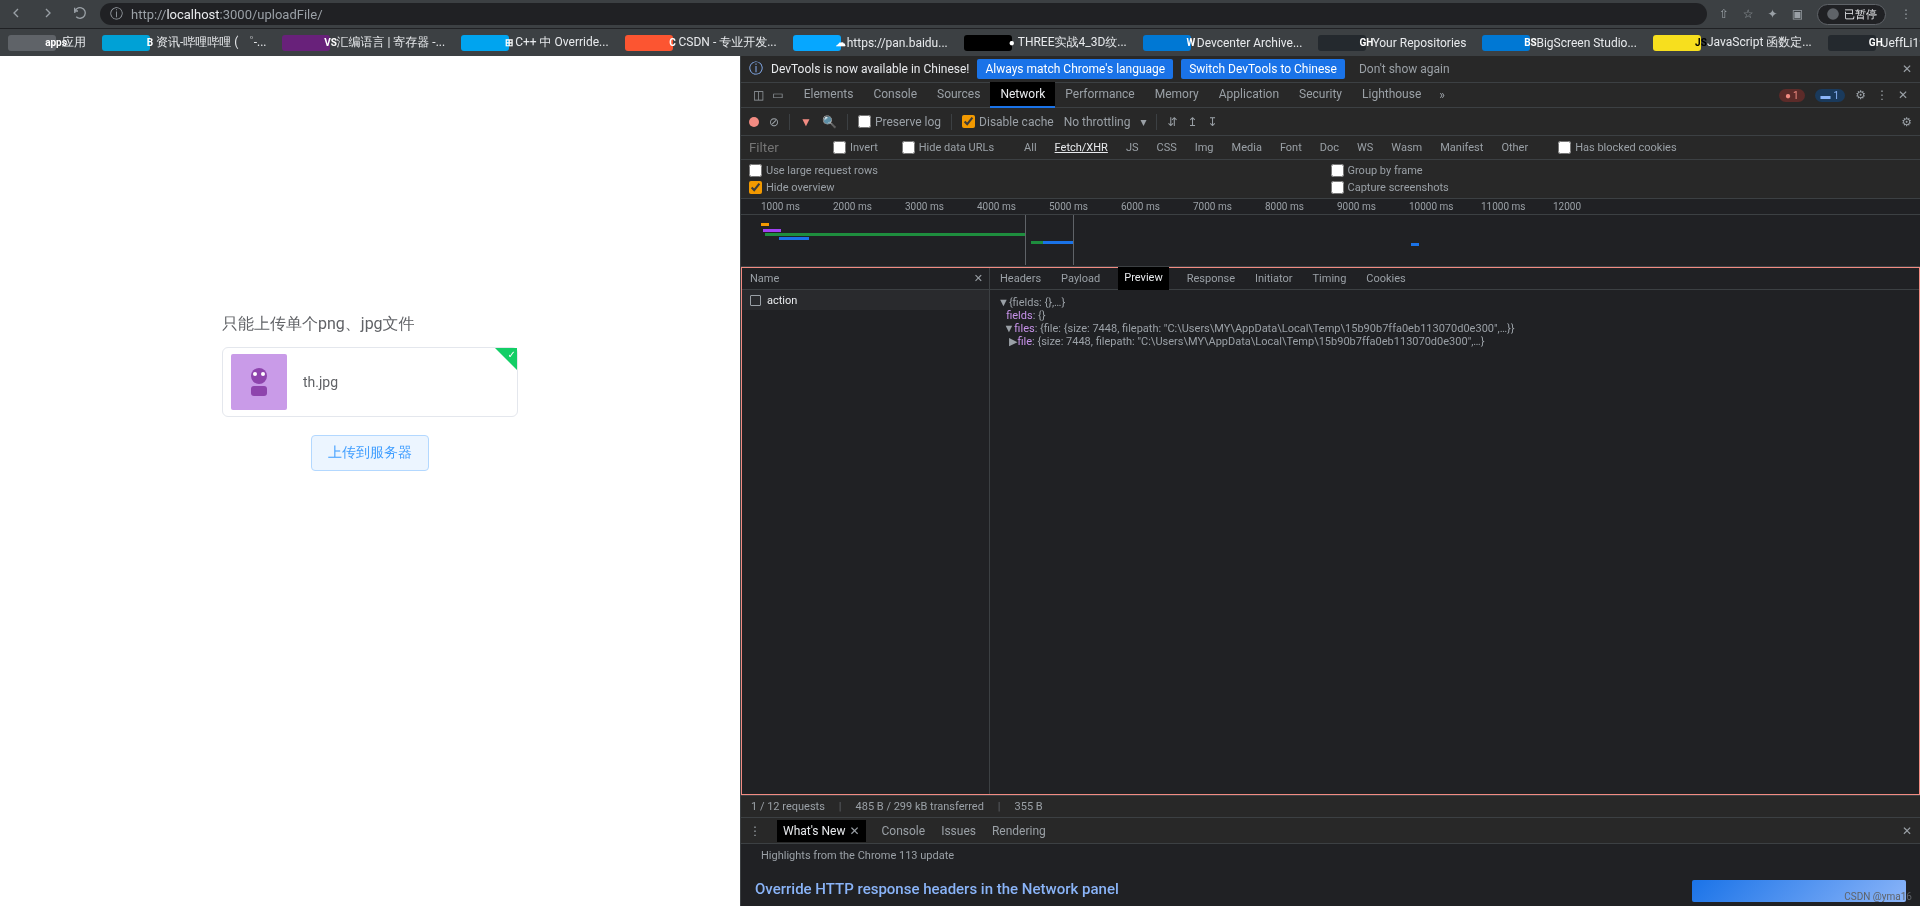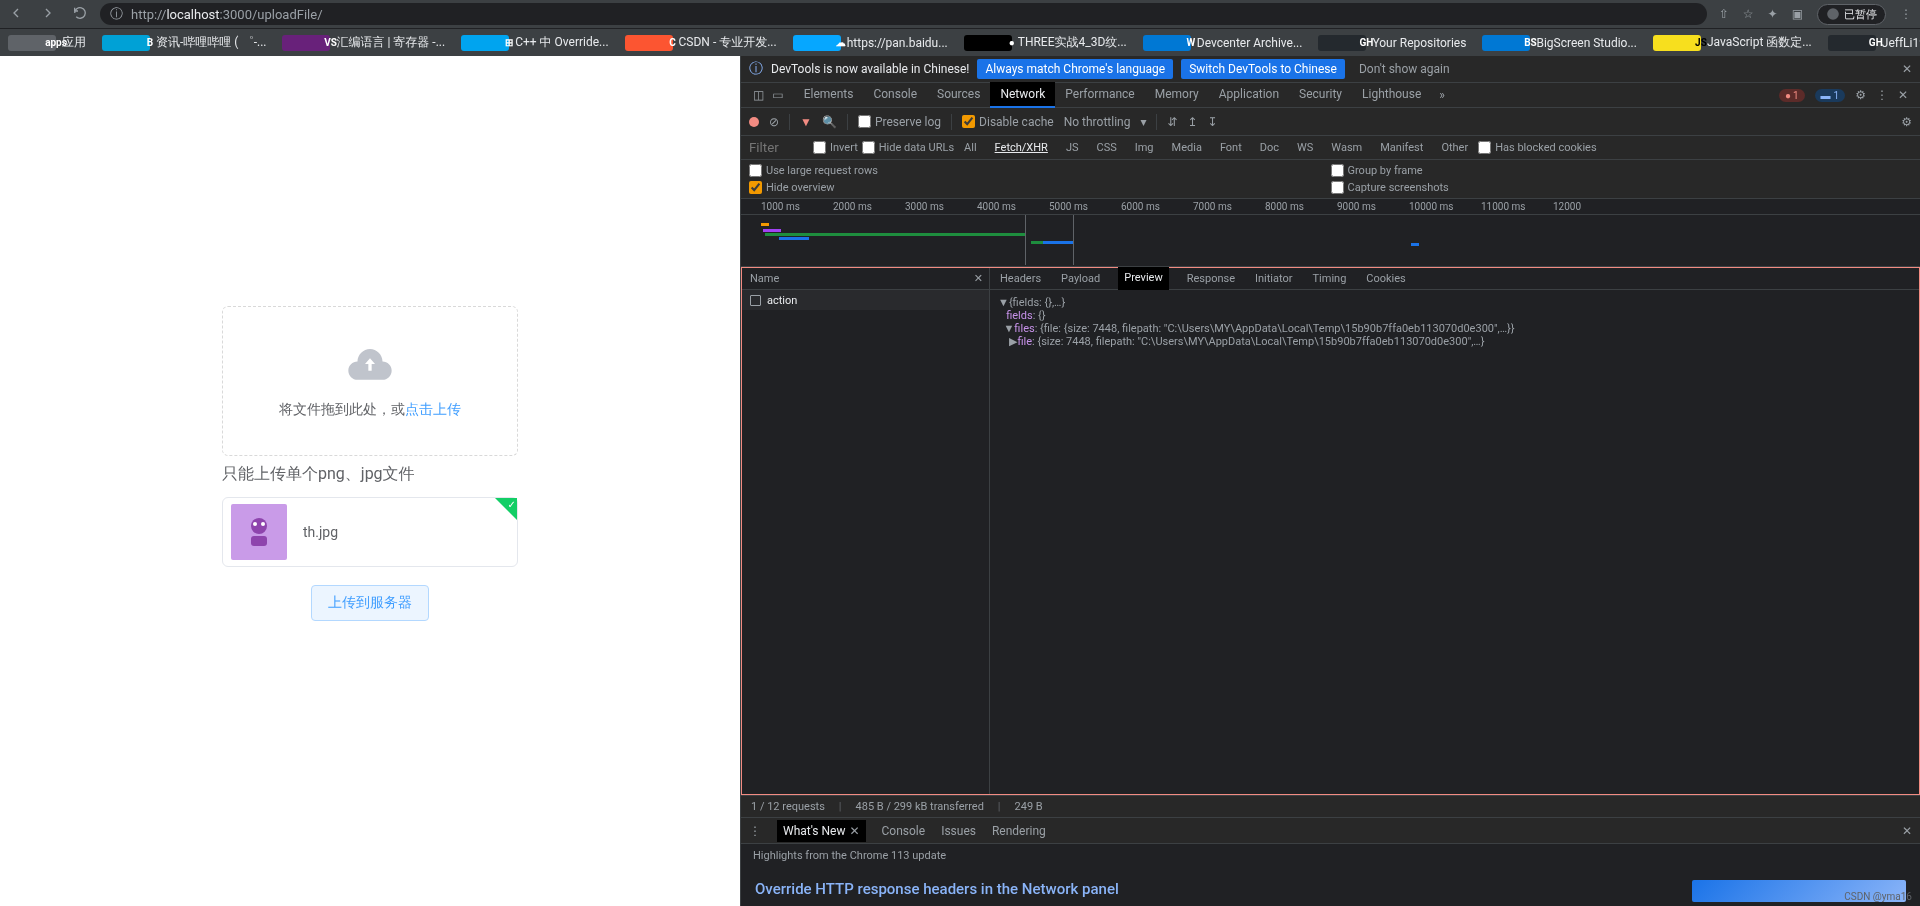--- a/index.html
+++ b/index.html
@@ -41,21 +41,21 @@
 .dt-tab.active { color: #e8eaed; background: #000; border-bottom: 2px solid #1a73e8; }
 .dt-tabs .right { margin-left: auto; display: flex; align-items: center; gap: 10px; padding-right: 8px; }
 .badge-err { background: #5c2b29; color: #f28b82; border-radius: 10px; padding: 1px 6px; font-size: 10px; display: flex; align-items: center; gap: 2px; }
 .badge-inf { background: #1a3a5c; color: #8ab4f8; border-radius: 10px; padding: 1px 6px; font-size: 10px; display: flex; align-items: center; gap: 3px; }
 .dt-toolbar { height: 28px; background: #282828; border-bottom: 1px solid #3c4043; display: flex; align-items: center; padding: 0 8px; gap: 10px; font-size: 12px; color: #9aa0a6; }
 .rec-dot { width: 10px; height: 10px; border-radius: 50%; background: #f28b82; }
 .tb-sep { width: 1px; height: 16px; background: #3c4043; }
 .tb-check { display: flex; align-items: center; gap: 4px; }
 .tb-check input { accent-color: #f29900; }
 .throttle { border: none; background: transparent; color: #9aa0a6; font-size: 12px; }
-.dt-filter-row { height: 24px; background: #282828; border-bottom: 1px solid #3c4043; display: flex; align-items: center; padding: 0 8px; gap: 4px; font-size: 11px; color: #9aa0a6; }
+.dt-filter-row { height: 24px; background: #282828; border-bottom: 1px solid #3c4043; display: flex; align-items: center; padding: 0 8px; gap: 24px; font-size: 11px; color: #9aa0a6; }
 .filter-input { background: transparent; border: none; color: #9aa0a6; width: 60px; }
 .filter-pill { padding: 2px 6px; cursor: pointer; }
 .filter-pill.sel { color: #e8eaed; text-decoration: underline; }
 .dt-filter-row2 { height: 22px; background: #282828; border-bottom: 1px solid #3c4043; display: flex; align-items: center; padding: 0 8px; gap: 18px; font-size: 11px; color: #9aa0a6; }
 .dt-opts { background: #282828; border-bottom: 1px solid #3c4043; padding: 4px 8px; display: flex; font-size: 11px; color: #9aa0a6; }
 .dt-opts .col { display: flex; flex-direction: column; gap: 4px; flex: 1; }
 .timeline { height: 68px; background: #202124; border-bottom: 1px solid #3c4043; position: relative; }
 .timeline-ruler { height: 16px; display: flex; font-size: 10px; color: #9aa0a6; position: relative; border-bottom: 1px solid #3c4043; }
 .tl-tick { position: absolute; top: 2px; }
 .tl-bars { position: relative; height: 50px; }
@@ -76,21 +76,21 @@
 .tree-row { white-space: pre; }
 .tree-caret { color: #9aa0a6; cursor: pointer; }
 .dt-status { height: 22px; border-top: 1px solid #3c4043; background: #282828; display: flex; align-items: center; padding: 0 10px; gap: 14px; font-size: 11px; color: #9aa0a6; }
 .dt-status .sep2 { color: #5f6368; }
 .drawer { border-top: 1px solid #3c4043; background: #282828; }
 .drawer-tabs { height: 26px; display: flex; align-items: center; padding: 0 8px; gap: 16px; font-size: 12px; color: #9aa0a6; border-bottom: 1px solid #3c4043; }
 .drawer-tab { display: flex; align-items: center; gap: 4px; cursor: pointer; }
 .drawer-tab.active { color: #e8eaed; background: #000; padding: 4px 6px; }
 .drawer-tab .x2 { color: #9aa0a6; font-size: 12px; }
 .drawer-tabs .dx { margin-left: auto; cursor: pointer; }
-.drawer-sub { height: 22px; display: flex; align-items: center; padding: 0 12px; font-size: 11px; color: #9aa0a6; background: #202124; }
+.drawer-sub { height: 22px; display: flex; align-items: center; padding: 0 20px; font-size: 11px; color: #9aa0a6; background: #202124; }
 .drawer-body { padding: 14px 14px 4px; background: #202124; display: flex; justify-content: space-between; align-items: flex-start; }
 .drawer-body h3 { color: #8ab4f8; font-size: 15px; font-weight: 500; }
 .drawer-img { width: 214px; height: 22px; background: linear-gradient(135deg, #1a73e8, #8ab4f8); border-radius: 2px; }
 .watermark { position: absolute; bottom: 4px; right: 8px; font-size: 10px; color: #5f6368; }
 .gear { color: #9aa0a6; }
 svg { fill: currentColor; }
 </style>
 </head>
 <body>
 
@@ -179,29 +179,20 @@
     <div class="bookmark">
       <div class="bicon" style="background: rgb(30, 144, 255); color: rgb(255, 255, 255);">▶</div>
       <span>首页 | 高德控制台</span>
     </div>
     <span style="margin-left: auto; color: rgb(154, 160, 166);">»</span>
   </div>
 
 <div class="main-split">
 
   <div class="page-area">
-    <div class="upload-box">
-      <svg class="upload-icon" viewBox="0 0 60 50">
-        <path d="M45 22c0-8-7-15-15-15S15 14 15 22c-6 0-11 5-11 11s5 11 11 11h30c6 0 11-5 11-11s-5-11-11-11z" fill="#c0c4cc"></path>
-        <path d="M30 18l-6 7h4v8h4v-8h4z" fill="#fff"></path>
-      </svg>
-      <div class="upload-text">
-        <span>将文件拖到此处，或</span><span class="link">点击上传</span>
-      </div>
-    </div>
     <div class="upload-tip">只能上传单个png、jpg文件</div>
     <div class="file-card">
       <div class="file-thumb">
         <svg width="36" height="40" viewBox="0 0 36 40">
             <circle cx="18" cy="14" r="8" fill="#8e44ad"></circle>
             <rect x="10" y="24" width="16" height="10" rx="3" fill="#8e44ad"></rect>
             <circle cx="14" cy="12" r="2" fill="#fff"></circle>
             <circle cx="22" cy="12" r="2" fill="#fff"></circle>
           </svg>
       </div>
@@ -382,21 +373,21 @@
           <div class="tree-row">    <span class="tree-caret">▶</span><span class="k">file</span>: <span>{size: 7448, filepath: "C:\Users\MY\AppData\Local\Temp\15b90b7ffa0eb113070d0e300",…}</span></div>
         </div>
       </div>
     </div>
 
     <div class="dt-status">
       <span>1 / 12 requests</span>
       <span class="sep2">|</span>
       <span>485 B / 299 kB transferred</span>
       <span class="sep2">|</span>
-      <span>249 B</span>
+      <span>355 B</span>
     </div>
 
     <div class="drawer">
       <div class="drawer-tabs">
         <span>⋮</span>
         <span class="drawer-tab active">
             <span>What's New</span> 
             <span class="x2">✕</span>
           </span>
         <span class="drawer-tab">Console</span>

